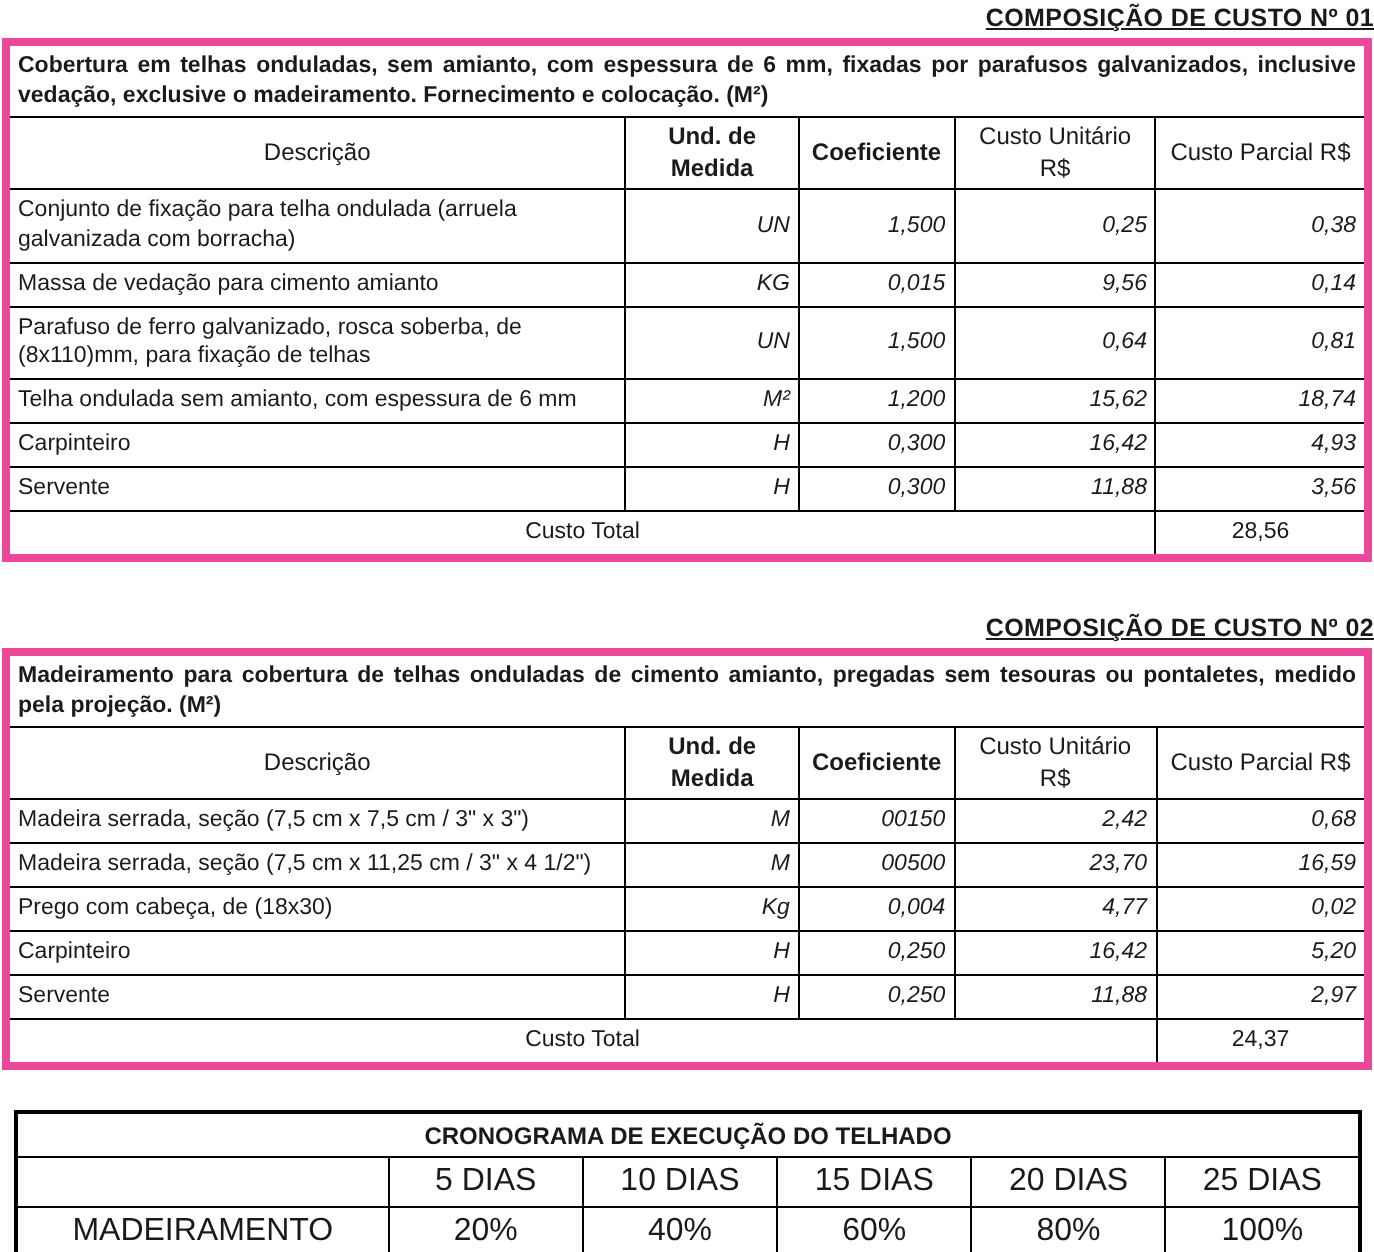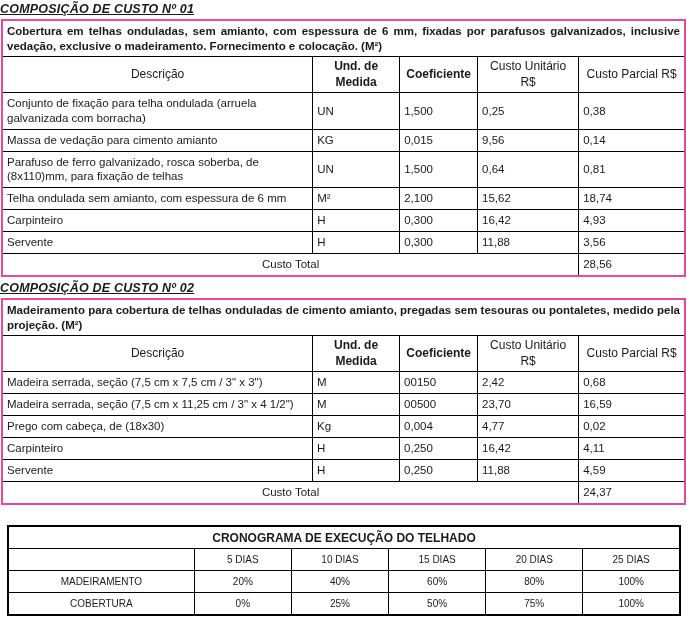--- a/index.html
+++ b/index.html
@@ -5,35 +5,34 @@
   html, body { margin: 0; padding: 0; background: #ffffff; }
   body {
     width: 687px;
     font-family: "Liberation Sans", "DejaVu Sans", sans-serif;
     color: #1a1a1a;
     -webkit-font-smoothing: antialiased;
   }
   .page { width: 687px; padding-top: 2px; box-sizing: border-box; }
 
   .doc-title {
-    text-align: left;
+    text-align: right;
     font-size: 12.5px;
     font-weight: bold;
     text-decoration: underline;
     margin: 0 0 3px 0;
     letter-spacing: 0.2px;
-    font-style: italic;
-  }
-  .doc-title.second { margin-top: 4px; }
+  }
+  .doc-title.second { margin-top: 26px; }
 
   table.cost {
     width: 685px;
     margin: 0 1px;
     border-collapse: collapse;
-    border: 2px solid #ec4899;
+    border: 4px solid #ec4899;
     table-layout: fixed;
   }
   table.cost td, table.cost th {
     border: 1px solid #000;
     font-size: 11.5px;
     line-height: 1.28;
     padding: 3px 4px;
     vertical-align: middle;
     overflow: hidden;
   }
@@ -44,36 +43,36 @@
     padding: 4px 6px;
     line-height: 1.3;
   }
   table.cost th { font-weight: normal; text-align: center; font-size: 12px; padding: 2px 3px; }
   table.cost th.bold { font-weight: bold; }
   .col-desc     { width: 307px; }
   .col-unit     { width: 86px; }
   .col-coef     { width: 77px; }
   .col-ucost    { width: 100px; }
   .col-pcost    { width: 105px; }
-  td.c { text-align: left; }
+  td.c { text-align: right; font-style: italic; }
   td.rowdesc { text-align: left; padding-left: 5px; }
   tr.single td { height: 15px; }
   td.total-label { text-align: center; border-right: 1px solid #000; padding-right: 5px; }
-  td.total-value { }
+  td.total-value { text-align: center; }
 
   table.schedule {
     width: 674px;
     margin: 20px 6px 0 7px;
     border-collapse: collapse;
     border: 2px solid #000;
     table-layout: fixed;
   }
   table.schedule td, table.schedule th {
     border: 1px solid #000;
-    font-size: 10px;
+    font-size: 16px;
     padding: 3px 4px;
     height: 15px;
     text-align: center;
     vertical-align: middle;
   }
   table.schedule th.sched-title { font-weight: bold; font-size: 12px; }
   table.schedule th { font-weight: normal; }
   .sched-col-label { width: 186px; }
   .sched-col-day { width: 97px; }
 </style>
@@ -120,21 +119,21 @@
       <tr>
         <td class="rowdesc">Parafuso de ferro galvanizado, rosca soberba, de (8x110)mm, para fixação de telhas</td>
         <td class="c">UN</td>
         <td class="c">1,500</td>
         <td class="c">0,64</td>
         <td class="c">0,81</td>
       </tr>
       <tr class="single">
         <td class="rowdesc">Telha ondulada sem amianto, com espessura de 6 mm</td>
         <td class="c">M²</td>
-        <td class="c">2,100</td>
+        <td class="c">1,200</td>
         <td class="c">15,62</td>
         <td class="c">18,74</td>
       </tr>
       <tr class="single">
         <td class="rowdesc">Carpinteiro</td>
         <td class="c">H</td>
         <td class="c">0,300</td>
         <td class="c">16,42</td>
         <td class="c">4,93</td>
       </tr>
@@ -192,28 +191,28 @@
         <td class="c">Kg</td>
         <td class="c">0,004</td>
         <td class="c">4,77</td>
         <td class="c">0,02</td>
       </tr>
       <tr class="single">
         <td class="rowdesc">Carpinteiro</td>
         <td class="c">H</td>
         <td class="c">0,250</td>
         <td class="c">16,42</td>
-        <td class="c">4,11</td>
+        <td class="c">5,20</td>
       </tr>
       <tr class="single">
         <td class="rowdesc">Servente</td>
         <td class="c">H</td>
         <td class="c">0,250</td>
         <td class="c">11,88</td>
-        <td class="c">4,59</td>
+        <td class="c">2,97</td>
       </tr>
       <tr class="single">
         <td class="total-label" colspan="4">Custo Total</td>
         <td class="total-value">24,37</td>
       </tr>
     </tbody>
   </table>
 
   <table class="schedule">
     <colgroup>

